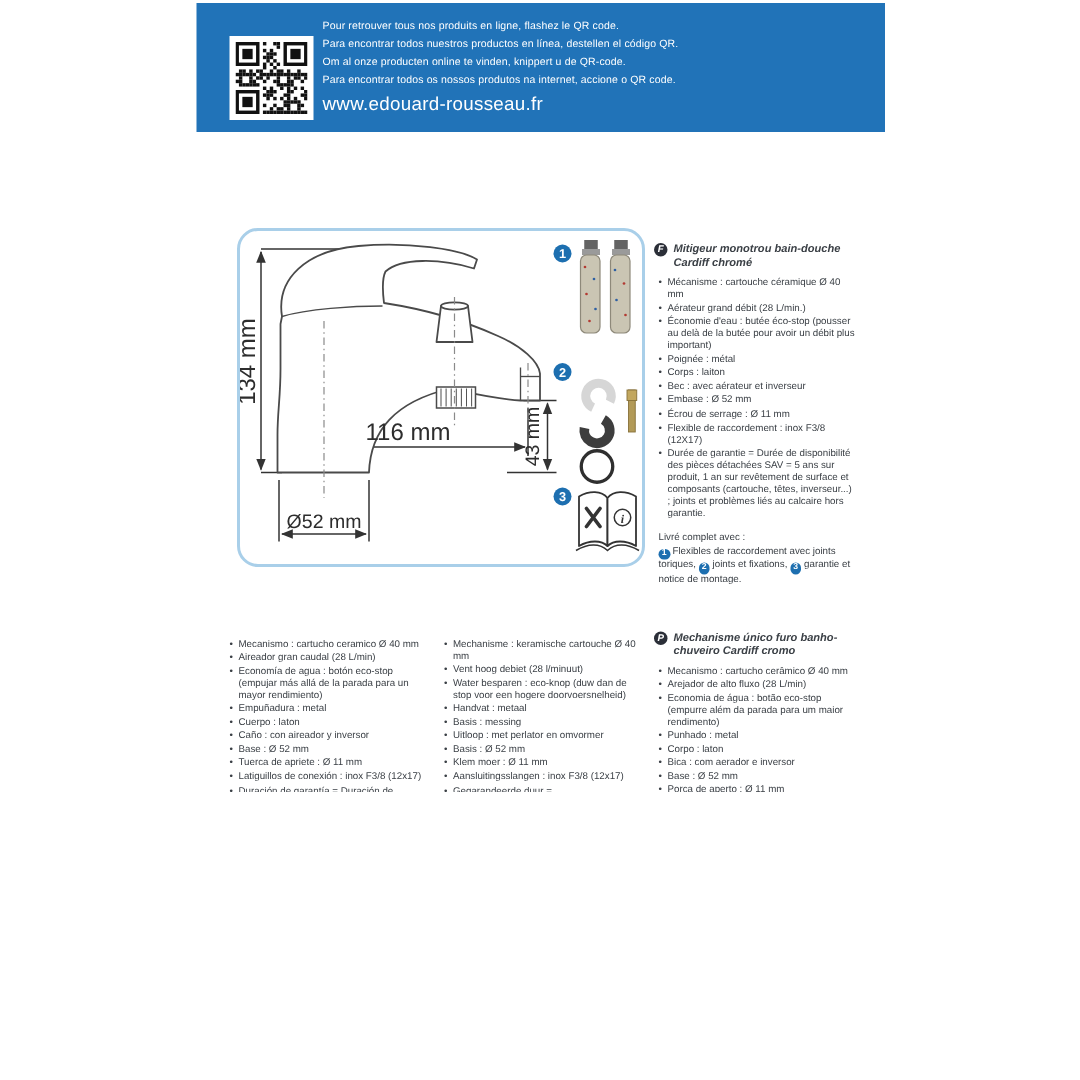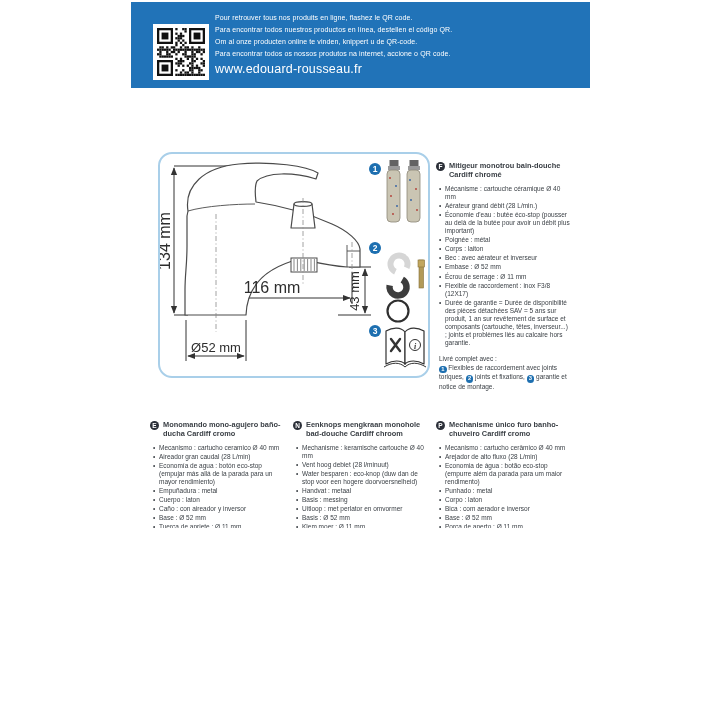--- a/index.html
+++ b/index.html
@@ -24,21 +24,21 @@
   .dimtext{fill:#2d2d2d;font-family:"Liberation Sans",sans-serif;}
   .center{stroke:#8a8a8a;stroke-width:.8;stroke-dasharray:5 2.5 1 2.5;fill:none;}
   .hatch line{stroke:#555;stroke-width:.7;}
 
   
   .col{position:absolute;color:var(--text,#3b4046);}
   .col-fr{left:436px;top:161px;width:134px;}
   .col-es{left:150px;top:420px;width:137px;}
   .col-nl{left:293px;top:420px;width:135px;}
   .col-pt{left:436px;top:420px;width:134px;}
-  .col-title{display:flex;gap:4px;font-weight:bold;font-size:7.4px;line-height:1.22;}
+  .col-title{display:flex;gap:4px;font-weight:bold;font-size:7.4px;line-height:1.22;font-style:italic;}
   .lang-badge{flex:none;width:9px;height:9px;border-radius:50%;background:var(--lang_badge,#2b2f38);
               color:#fff;font-size:6.5px;font-weight:bold;line-height:9.5px;text-align:center;margin-top:1px;}
   .bullets{list-style:none;margin:6px 0 0;padding:0 0 0 3px;font-size:6.5px;line-height:1.24;}
   .bullets li{position:relative;padding-left:6px;margin-bottom:1px;}
   .bullets li::before{content:"•";position:absolute;left:0;top:0;}
   .included{margin:8px 0 0;font-size:6.5px;line-height:1.32;padding-left:3px;}
   .nbadge{display:inline-block;width:7.5px;height:7.5px;border-radius:50%;background:var(--badge,#1d6fb0);
           color:#fff;font-size:5.8px;font-weight:bold;line-height:7.5px;text-align:center;vertical-align:-1px;}
 </style>
 </head>
@@ -321,44 +321,36 @@
         <li>Bec : avec aérateur et inverseur</li>
         <li>Embase : Ø 52 mm</li>
         <li>Écrou de serrage : Ø 11 mm</li>
         <li>Flexible de raccordement : inox F3/8 (12X17)</li>
         <li>Durée de garantie = Durée de disponibilité des pièces détachées SAV = 5 ans sur produit, 1 an sur revêtement de surface et composants (cartouche, têtes, inverseur...) ; joints et problèmes liés au calcaire hors garantie.</li>
       </ul>
     <p class="included">Livré complet avec :<br><span class="nbadge">1</span> Flexibles de raccordement avec joints toriques, <span class="nbadge">2</span> joints et fixations, <span class="nbadge">3</span> garantie et notice de montage.</p>
   </section>
 
   <section class="col col-es">
-    <div class="col-title">
-      <span class="lang-badge">E</span>
-      <span>Monomando mono-agujero baño-ducha Cardiff cromo</span>
-    </div>
     <ul class="bullets">
         <li>Mecanismo : cartucho ceramico Ø 40 mm</li>
         <li>Aireador gran caudal (28 L/min)</li>
         <li>Economía de agua : botón eco-stop (empujar más allá de la parada para un mayor rendimiento)</li>
         <li>Empuñadura : metal</li>
         <li>Cuerpo : laton</li>
         <li>Caño : con aireador y inversor</li>
         <li>Base : Ø 52 mm</li>
         <li>Tuerca de apriete : Ø 11 mm</li>
         <li>Latiguillos de conexión : inox F3/8 (12x17)</li>
         <li>Duración de garantía = Duración de disponibilidad de las piezas de recambio SPV = 5 años sobre producto, 1 año sobre recubrimiento de superficie y componentes (cartucho, cabezas, inversor...) ; juntas y problemas relacionados con la cal excluidos de garantía.</li>
       </ul>
     <p class="included">Viene completa con:<br><span class="nbadge">1</span> Latiguillos de conexión con juntas tóricas, <span class="nbadge">2</span> juntas y sujetadores, <span class="nbadge">3</span> garantía e instrucciones de instalación.</p>
   </section>
 
   <section class="col col-nl">
-    <div class="col-title">
-      <span class="lang-badge">N</span>
-      <span>Eenknops mengkraan monohole bad-douche Cardiff chroom</span>
-    </div>
     <ul class="bullets">
         <li>Mechanisme : keramische cartouche Ø 40 mm</li>
         <li>Vent hoog debiet (28 l/minuut)</li>
         <li>Water besparen : eco-knop (duw dan de stop voor een hogere doorvoersnelheid)</li>
         <li>Handvat : metaal</li>
         <li>Basis : messing</li>
         <li>Uitloop : met perlator en omvormer</li>
         <li>Basis : Ø 52 mm</li>
         <li>Klem moer : Ø 11 mm</li>
         <li>Aansluitingsslangen : inox F3/8 (12x17)</li>

